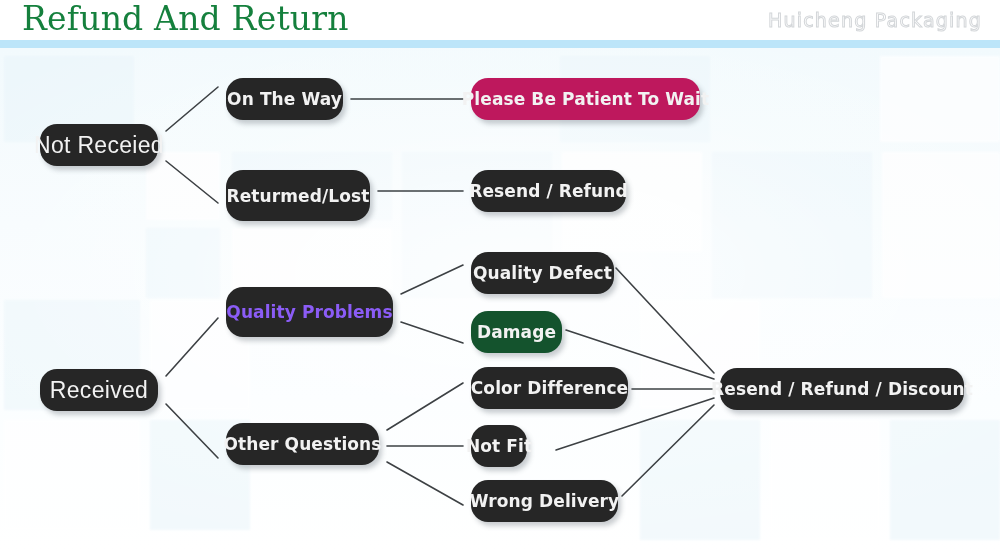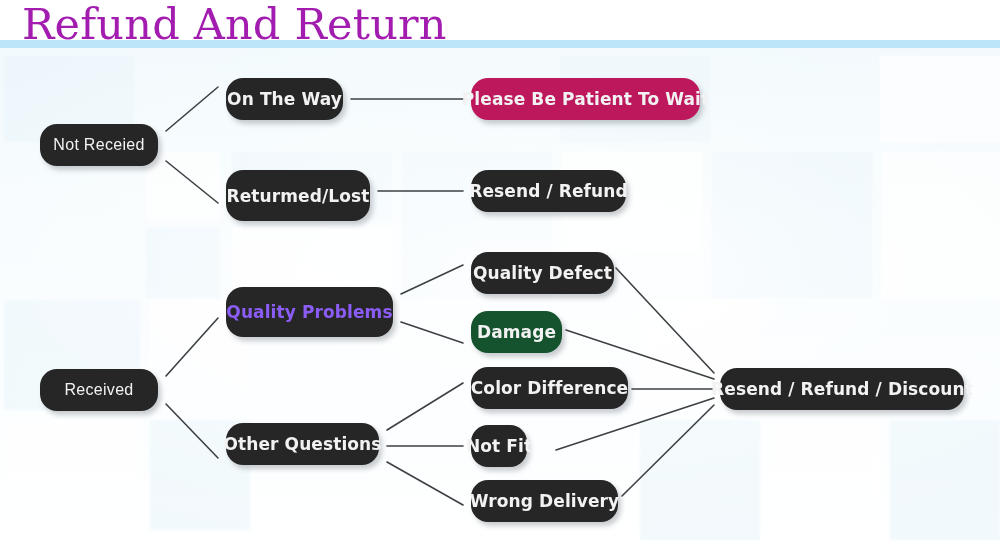--- a/index.html
+++ b/index.html
@@ -25,23 +25,23 @@
     width: 1000px;
     height: 48px;
     background: #ffffff;
     z-index: 30;
   }
   #slide-title {
     position: absolute;
     left: 22px;
     top: -1px;
     font-family: "DejaVu Serif", "Liberation Serif", serif;
-    font-size: 43px;
+    font-size: 33px;
     font-weight: 400;
-    color: #a21caf;
+    color: #15803d;
     letter-spacing: 0.2px;
     white-space: nowrap;
   }
   #brand-name {
     position: absolute;
     right: 18px;
     top: 9px;
     font-family: "DejaVu Sans", "Liberation Sans", sans-serif;
     font-size: 19px;
     font-weight: 400;
@@ -115,21 +115,21 @@
     white-space: nowrap;
     font-family: "DejaVu Sans", "Liberation Sans", sans-serif;
     font-size: 17px;
     font-weight: 700;
     letter-spacing: 0.1px;
     box-sizing: border-box;
   }
   .node.root {
     font-family: "Liberation Sans", sans-serif;
     font-weight: 400;
-    font-size: 16px;
+    font-size: 23px;
     letter-spacing: 0.3px;
   }
 </style>
 </head>
 <body>
 
 <div id="slide">
 
   <div id="bg-texture">
     <div id="bg-blocks">
@@ -215,16 +215,17 @@
       <div class="node" style="left: 471px; top: 480px; width: 147px; height: 42px; background: rgb(38, 38, 38); color: rgb(242, 242, 242);">
         <span>Wrong Delivery</span>
       </div>
       <div class="node" style="left: 720px; top: 368px; width: 244px; height: 42px; background: rgb(38, 38, 38); color: rgb(242, 242, 242);">
         <span>Resend / Refund / Discount</span>
       </div>
     </div>
 
   <div id="header">
     <div id="slide-title">Refund And Return</div>
+    <div id="brand-name">Huicheng Packaging</div>
     <div id="header-rule"></div>
   </div>
 
 </div>
 
 </body></html>

